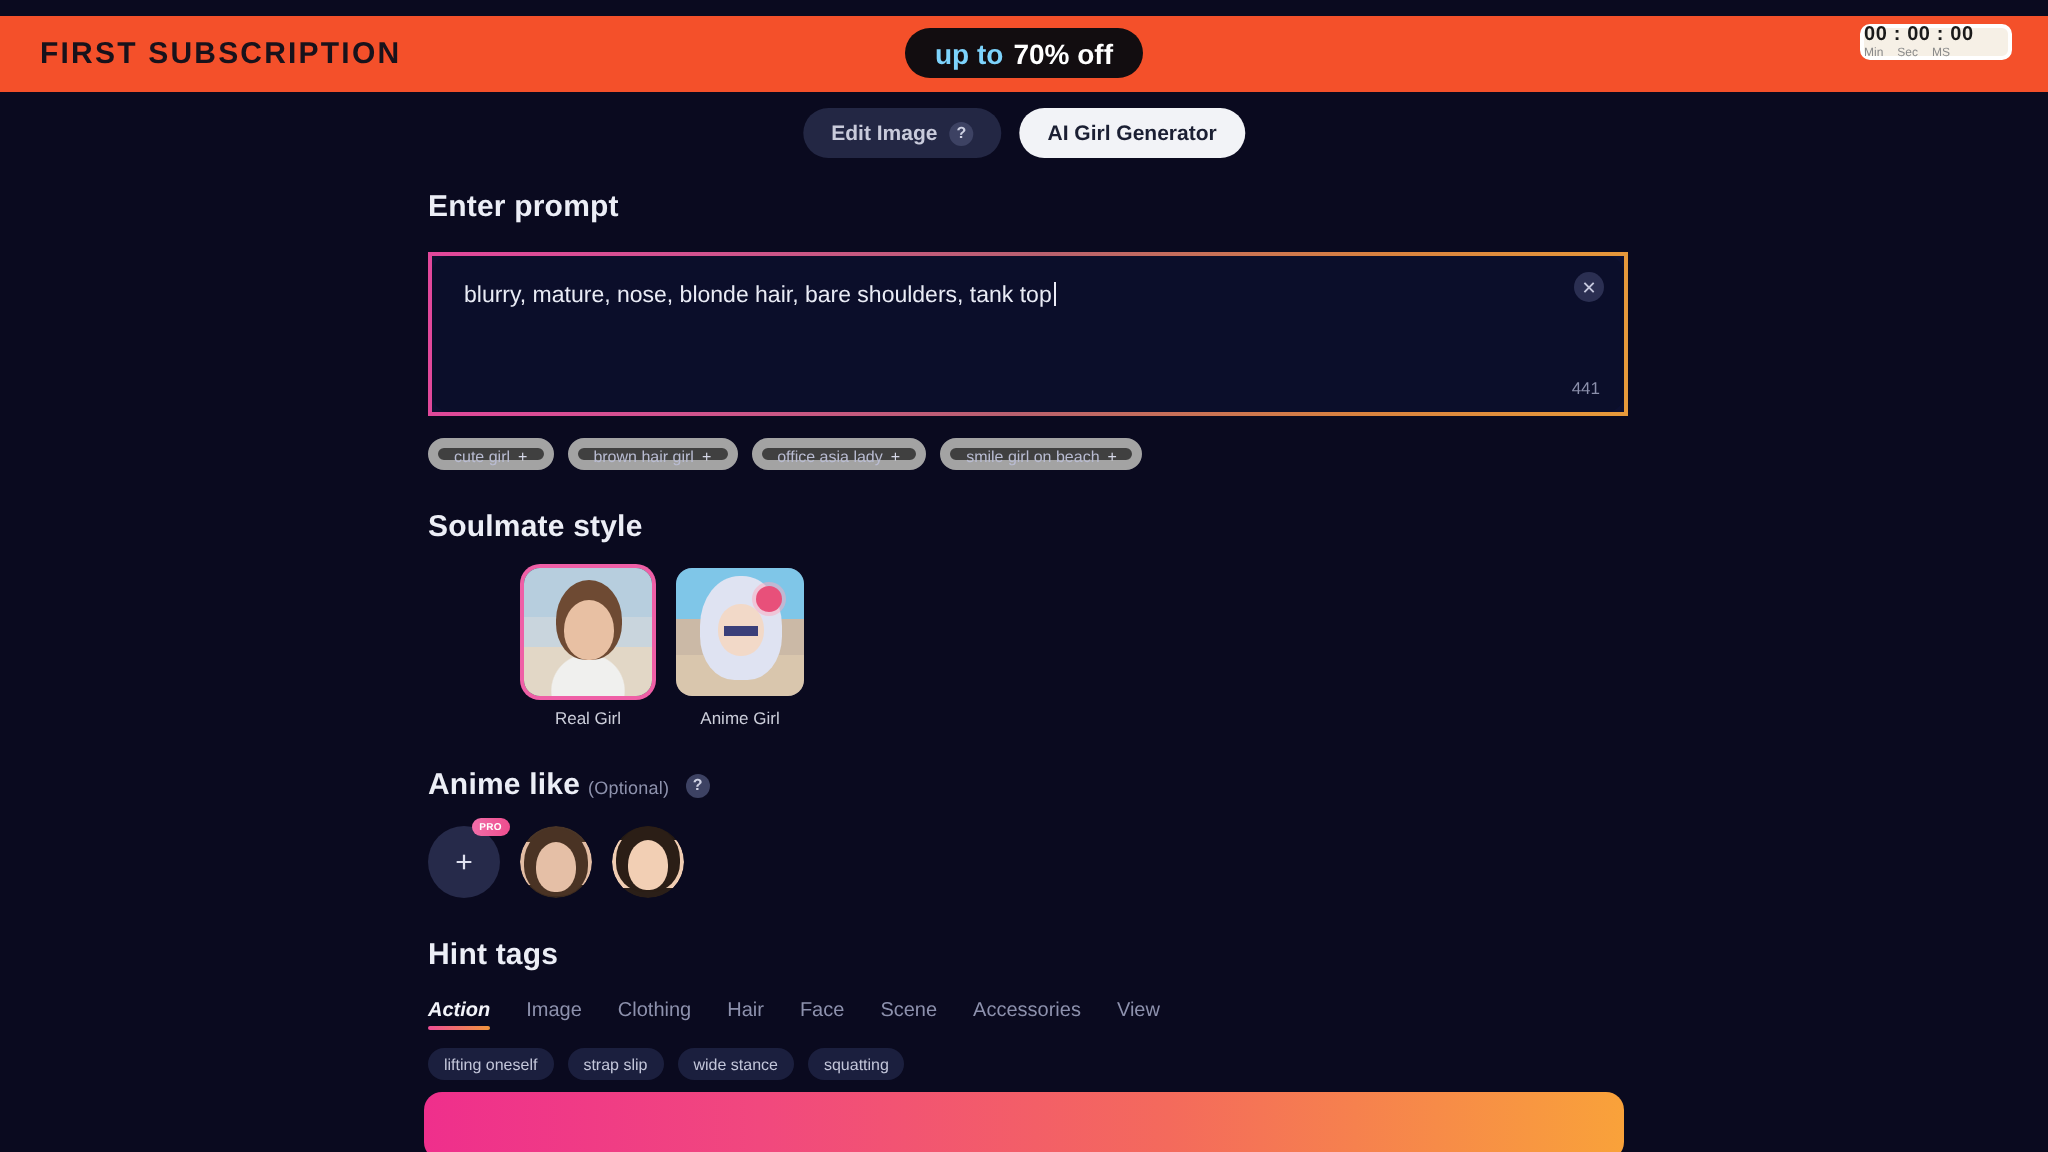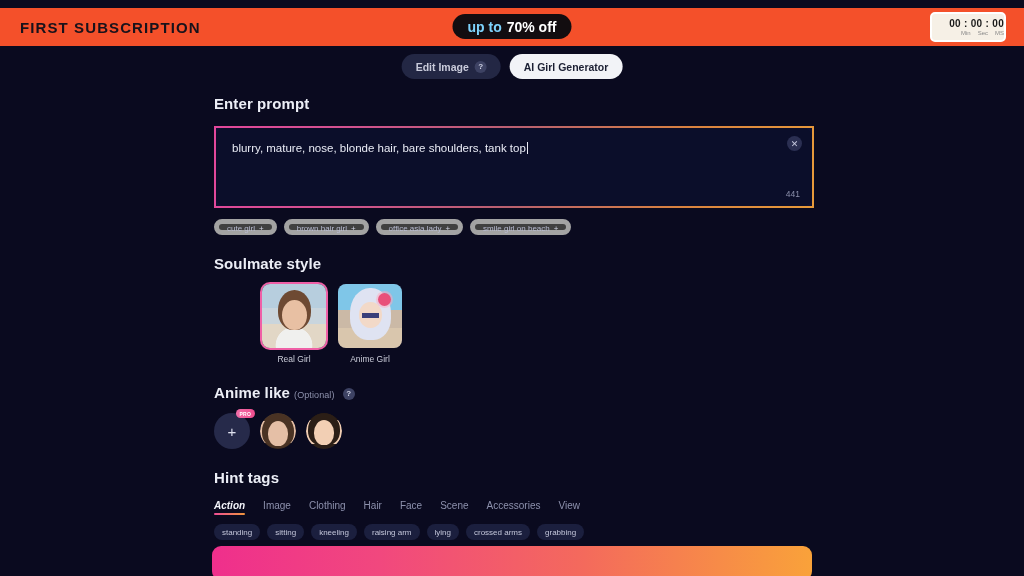--- a/index.html
+++ b/index.html
@@ -26,23 +26,23 @@
     position: absolute; left: 50%; transform: translateX(-50%); top: 6px;
     height: 25px; background: #120d10; border-radius: 13px;
     display: flex; align-items: center; gap: 5px; padding: 0 15px;
     font-size: 14px; font-weight: bold;
   }
   .promo-pill .upto { color: #7dd3fc; }
   .promo-pill .pct { color: #ffffff; }
 
   .timer-box {
     position: absolute; right: 18px; top: 4px;
-    width: 76px; height: 30px;
+    width: 76px; height: 18px;
     background: #f6f0e6; border: 2px solid #ffffff; border-radius: 5px;
-    display: flex; flex-direction: column; align-items: flex-end; justify-content: center;
+    display: flex; flex-direction: column; align-items: flex-start; justify-content: center;
   }
   .timer-digits {
     font-size: 10px; font-weight: bold; color: #1a1a1a; letter-spacing: .3px;
     line-height: 11px;
   }
   .timer-labels {
     display: flex; gap: 7px; font-size: 6px; color: #8a8a8a; line-height: 8px;
   }
 
   
@@ -365,29 +365,20 @@
         <div class="tag-tab"><span>Clothing</span></div>
         <div class="tag-tab"><span>Hair</span></div>
         <div class="tag-tab"><span>Face</span></div>
         <div class="tag-tab"><span>Scene</span></div>
         <div class="tag-tab"><span>Accessories</span></div>
         <div class="tag-tab"><span>View</span></div>
       </div>
 
       <div class="tag-rows">
         <div class="tag-row">
-          <div class="tagpill">standing</div>
-          <div class="tagpill">sitting</div>
-          <div class="tagpill">kneeling</div>
-          <div class="tagpill">raising arm</div>
-          <div class="tagpill">lying</div>
-          <div class="tagpill">crossed arms</div>
-          <div class="tagpill">grabbing</div>
-        </div>
-        <div class="tag-row">
           <div class="tagpill">lifting oneself</div>
           <div class="tagpill">strap slip</div>
           <div class="tagpill">wide stance</div>
           <div class="tagpill">squatting</div>
         </div>
       </div>
     </div>
 
   </div>
 

